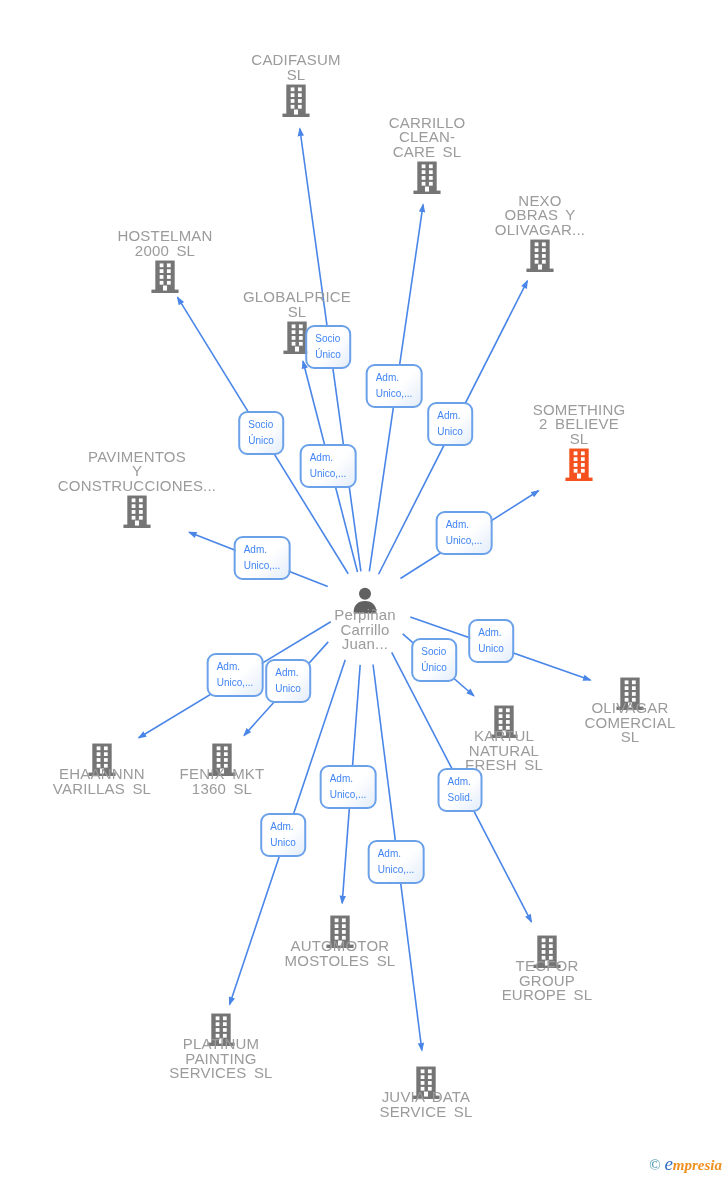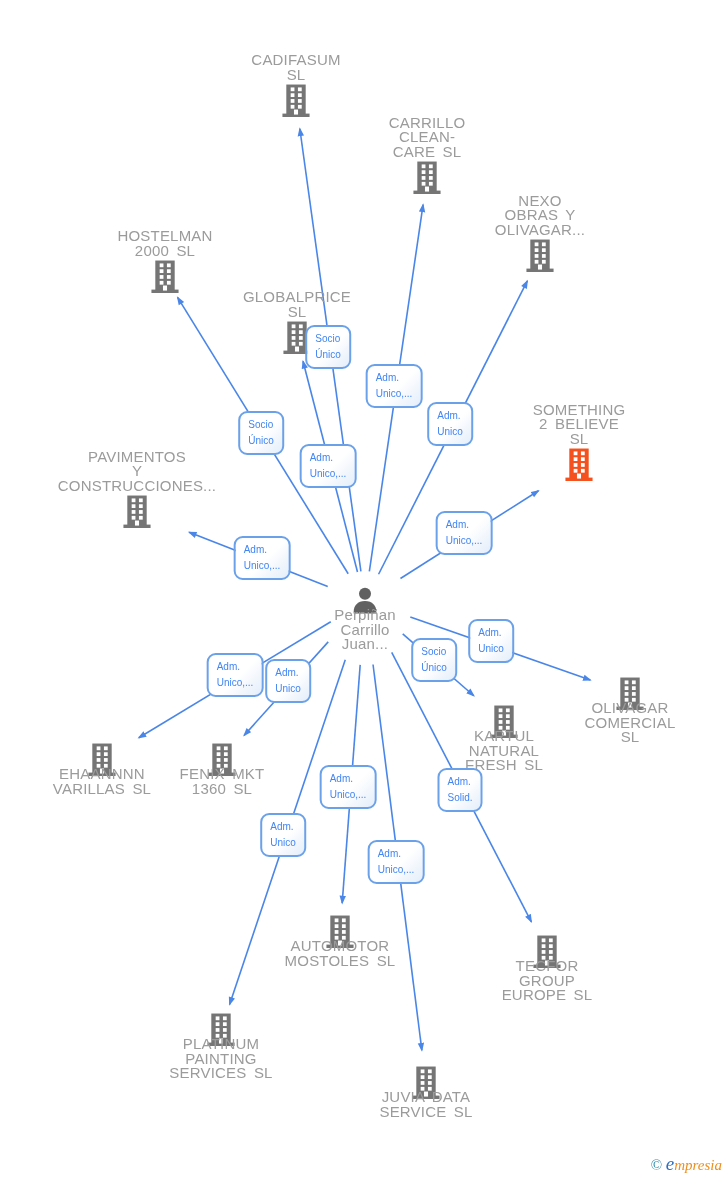--- a/index.html
+++ b/index.html
@@ -417,15 +417,15 @@
         <div>Adm.</div>
         <div>Unico</div>
       </div>
       <div class="edge-label" style="left: 396px; top: 862px;">
         <div>Adm.</div>
         <div>Unico,...</div>
       </div>
     </div>
   <div id="watermark">
     <span class="wm-c" style="color: rgb(65, 145, 173);">©</span>
-    <span class="wm-e" style="color: rgb(47, 111, 193); font-size: 19px;">e</span><span class="wm-rest" style="color: rgb(238, 143, 30);">mpresia</span>
+    <span class="wm-e" style="color: rgb(47, 111, 193); font-size: 19px;">e</span><span class="wm-rest" style="color: rgb(238, 143, 30); font-weight: bold;">mpresia</span>
   </div>
 </div>
 
 </body></html>

